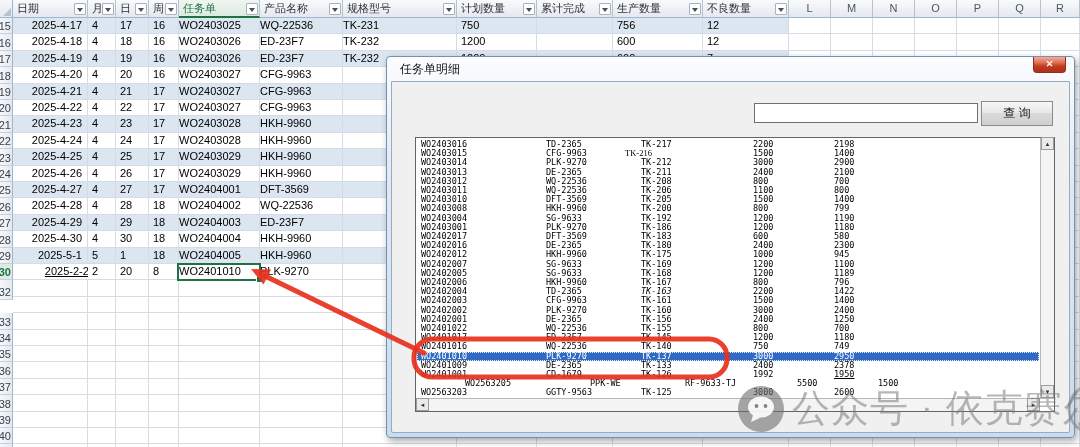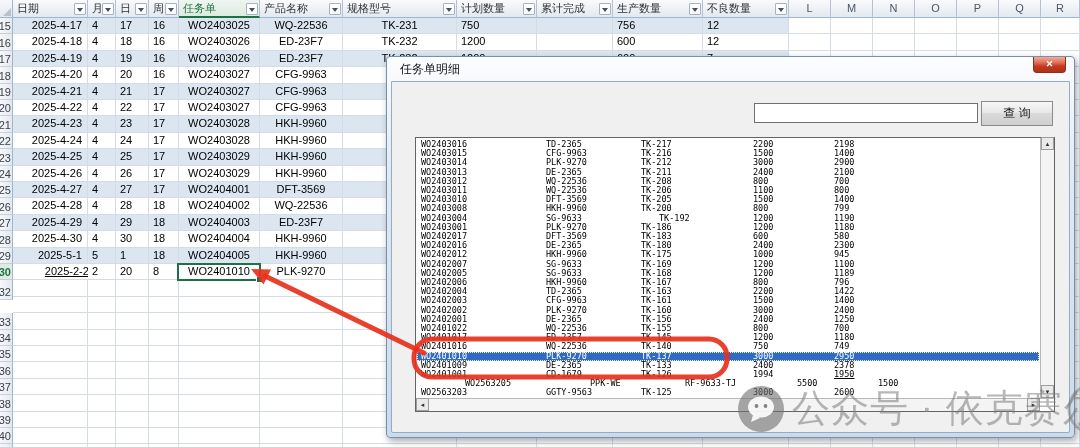--- a/index.html
+++ b/index.html
@@ -25,21 +25,21 @@
   .rowhdr{position:absolute;left:0;width:13px;background:linear-gradient(90deg,#F6F8FA,#E4E9F0);
     border-right:1px solid var(--hb);border-bottom:1px solid #C6CFDA;
     font-size:11px;color:#3A4049;overflow:hidden}
   .rowhdr span{position:absolute;right:1px;bottom:1px}
   .rowhdr.sel{color:var(--green);font-weight:bold;background:#DFEBE2}
   .cell{position:absolute;font-size:11px;line-height:15.5px;color:#000;
     border-right:1px solid var(--grid);border-bottom:1px solid var(--grid);
     white-space:nowrap;overflow:hidden;background:#fff}
   .cell.plain{background:transparent}
   .cell.band{background:var(--band)}
-  .cell.c{text-align:center}
+  .cell.c{}
   .cell.r{text-align:right;padding-right:5px}
   .cell.l{padding-left:4px}
   #selcell{position:absolute;border:2px solid var(--green);z-index:3}
   #selcell:after{content:"";position:absolute;right:-4px;bottom:-4px;width:5px;height:5px;
     background:var(--green);border:1px solid #fff}
 
   
   #dialog{position:absolute;left:386px;top:56px;width:689px;height:382px;
     background:linear-gradient(#FCFDFF,#E2EAF3 30%,#C9DBEC);
     border:1px solid #7191B2;border-radius:4px;box-shadow:2px 3px 7px rgba(0,0,0,.35);z-index:10}
@@ -696,21 +696,21 @@
           <div class="lrow" style="top: 0px;">
             <span style="left: 4px;">WO2403016</span>
             <span style="left: 129px;">TD-2365</span>
             <span style="left: 224px;">TK-217</span>
             <span style="left: 336px;">2200</span>
             <span style="left: 417px;">2198</span>
           </div>
           <div class="lrow" style="top: 9.2px;">
             <span style="left: 4px;">WO2403015</span>
             <span style="left: 129px;">CFG-9963</span>
-            <span style="left: 224px;">TK-216</span>
+            <span style="left: 208px; font-family: Liberation Serif, serif;">TK-216</span>
             <span style="left: 336px;">1500</span>
             <span style="left: 417px;">1400</span>
           </div>
           <div class="lrow" style="top: 18.4px;">
             <span style="left: 4px;">WO2403014</span>
             <span style="left: 129px;">PLK-9270</span>
             <span style="left: 224px;">TK-212</span>
             <span style="left: 336px;">3000</span>
             <span style="left: 417px;">2900</span>
           </div>
@@ -745,21 +745,21 @@
           <div class="lrow" style="top: 64.4px;">
             <span style="left: 4px;">WO2403008</span>
             <span style="left: 129px;">HKH-9960</span>
             <span style="left: 224px;">TK-200</span>
             <span style="left: 336px;">800</span>
             <span style="left: 417px;">799</span>
           </div>
           <div class="lrow" style="top: 73.6px;">
             <span style="left: 4px;">WO2403004</span>
             <span style="left: 129px;">SG-9633</span>
-            <span style="left: 242px;">TK-192</span>
+            <span style="left: 224px;">TK-192</span>
             <span style="left: 336px;">1200</span>
             <span style="left: 417px;">1190</span>
           </div>
           <div class="lrow" style="top: 82.8px;">
             <span style="left: 4px;">WO2403001</span>
             <span style="left: 129px;">PLK-9270</span>
             <span style="left: 224px;">TK-186</span>
             <span style="left: 336px;">1200</span>
             <span style="left: 417px;">1180</span>
           </div>
@@ -801,21 +801,21 @@
           <div class="lrow" style="top: 138px;">
             <span style="left: 4px;">WO2402006</span>
             <span style="left: 129px;">HKH-9960</span>
             <span style="left: 224px;">TK-167</span>
             <span style="left: 336px;">800</span>
             <span style="left: 417px;">796</span>
           </div>
           <div class="lrow" style="top: 147.2px;">
             <span style="left: 4px;">WO2402004</span>
             <span style="left: 129px;">TD-2365</span>
-            <span style="left: 224px;">TK-163</span>
+            <span style="left: 224px; font-style: italic;">TK-163</span>
             <span style="left: 336px;">2200</span>
             <span style="left: 417px;">1422</span>
           </div>
           <div class="lrow" style="top: 156.4px;">
             <span style="left: 4px;">WO2402003</span>
             <span style="left: 129px;">CFG-9963</span>
             <span style="left: 224px;">TK-161</span>
             <span style="left: 336px;">1500</span>
             <span style="left: 417px;">1400</span>
           </div>
@@ -865,21 +865,21 @@
             <span style="left: 4px;">WO2401009</span>
             <span style="left: 129px;">DE-2365</span>
             <span style="left: 224px;">TK-133</span>
             <span style="left: 336px;">2400</span>
             <span style="left: 417px;">2378</span>
           </div>
           <div class="lrow" style="top: 230px;">
             <span style="left: 4px;">WO2401001</span>
             <span style="left: 129px;">CD-1679</span>
             <span style="left: 224px;">TK-126</span>
-            <span style="left: 336px;">1994</span>
+            <span style="left: 336px;">1992</span>
             <span style="left: 417px; text-decoration: underline;">1950</span>
           </div>
           <div class="lrow" style="top: 239.2px; margin-left: 44px;">
             <span style="left: 4px;">WO2563205</span>
             <span style="left: 129px;">PPK-WE</span>
             <span style="left: 224px;">RF-9633-TJ</span>
             <span style="left: 336px;">5500</span>
             <span style="left: 417px;">1500</span>
           </div>
           <div class="lrow" style="top: 248.4px;">

